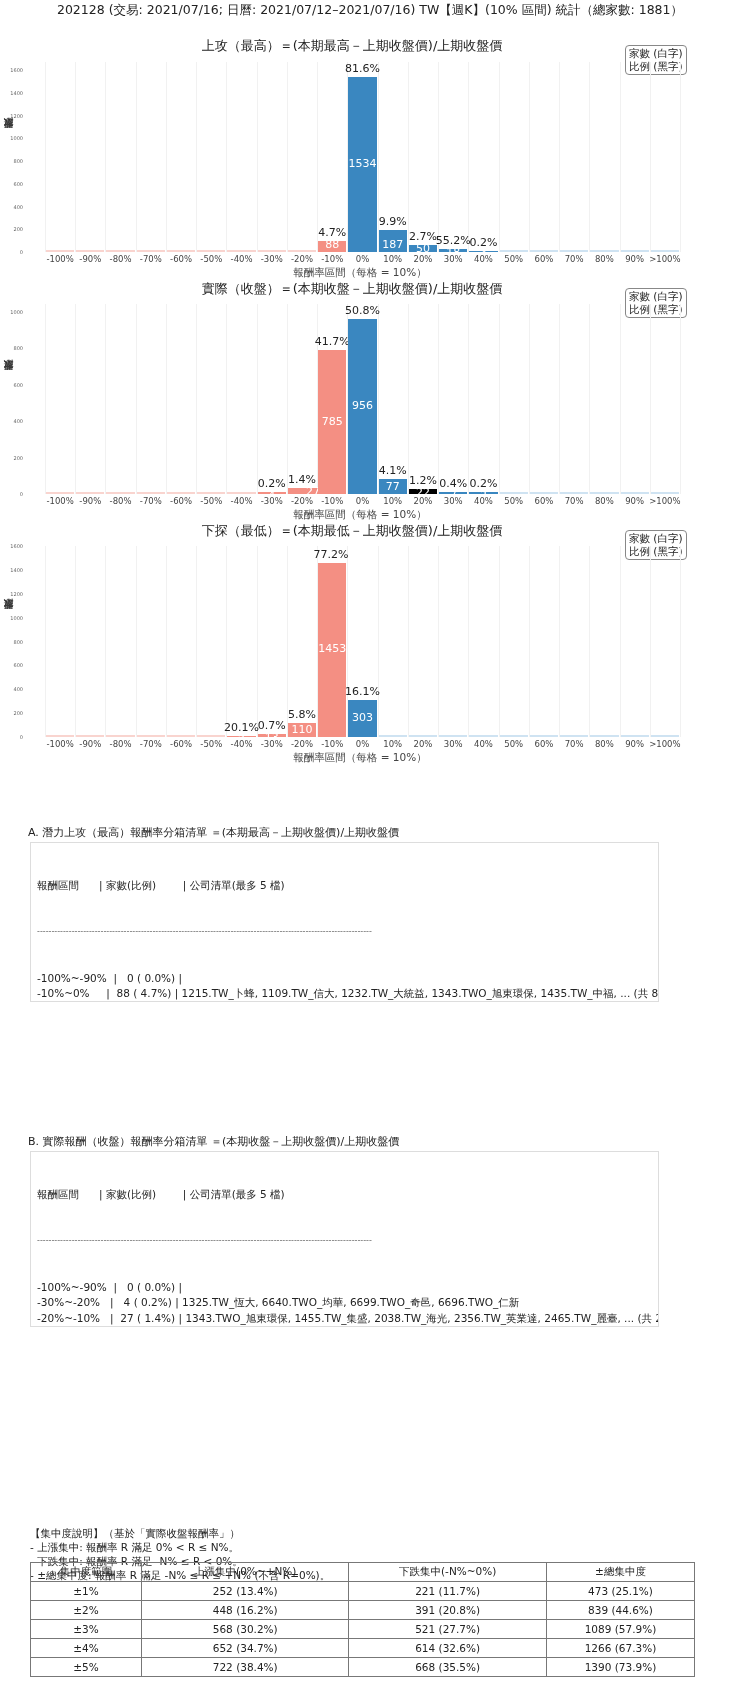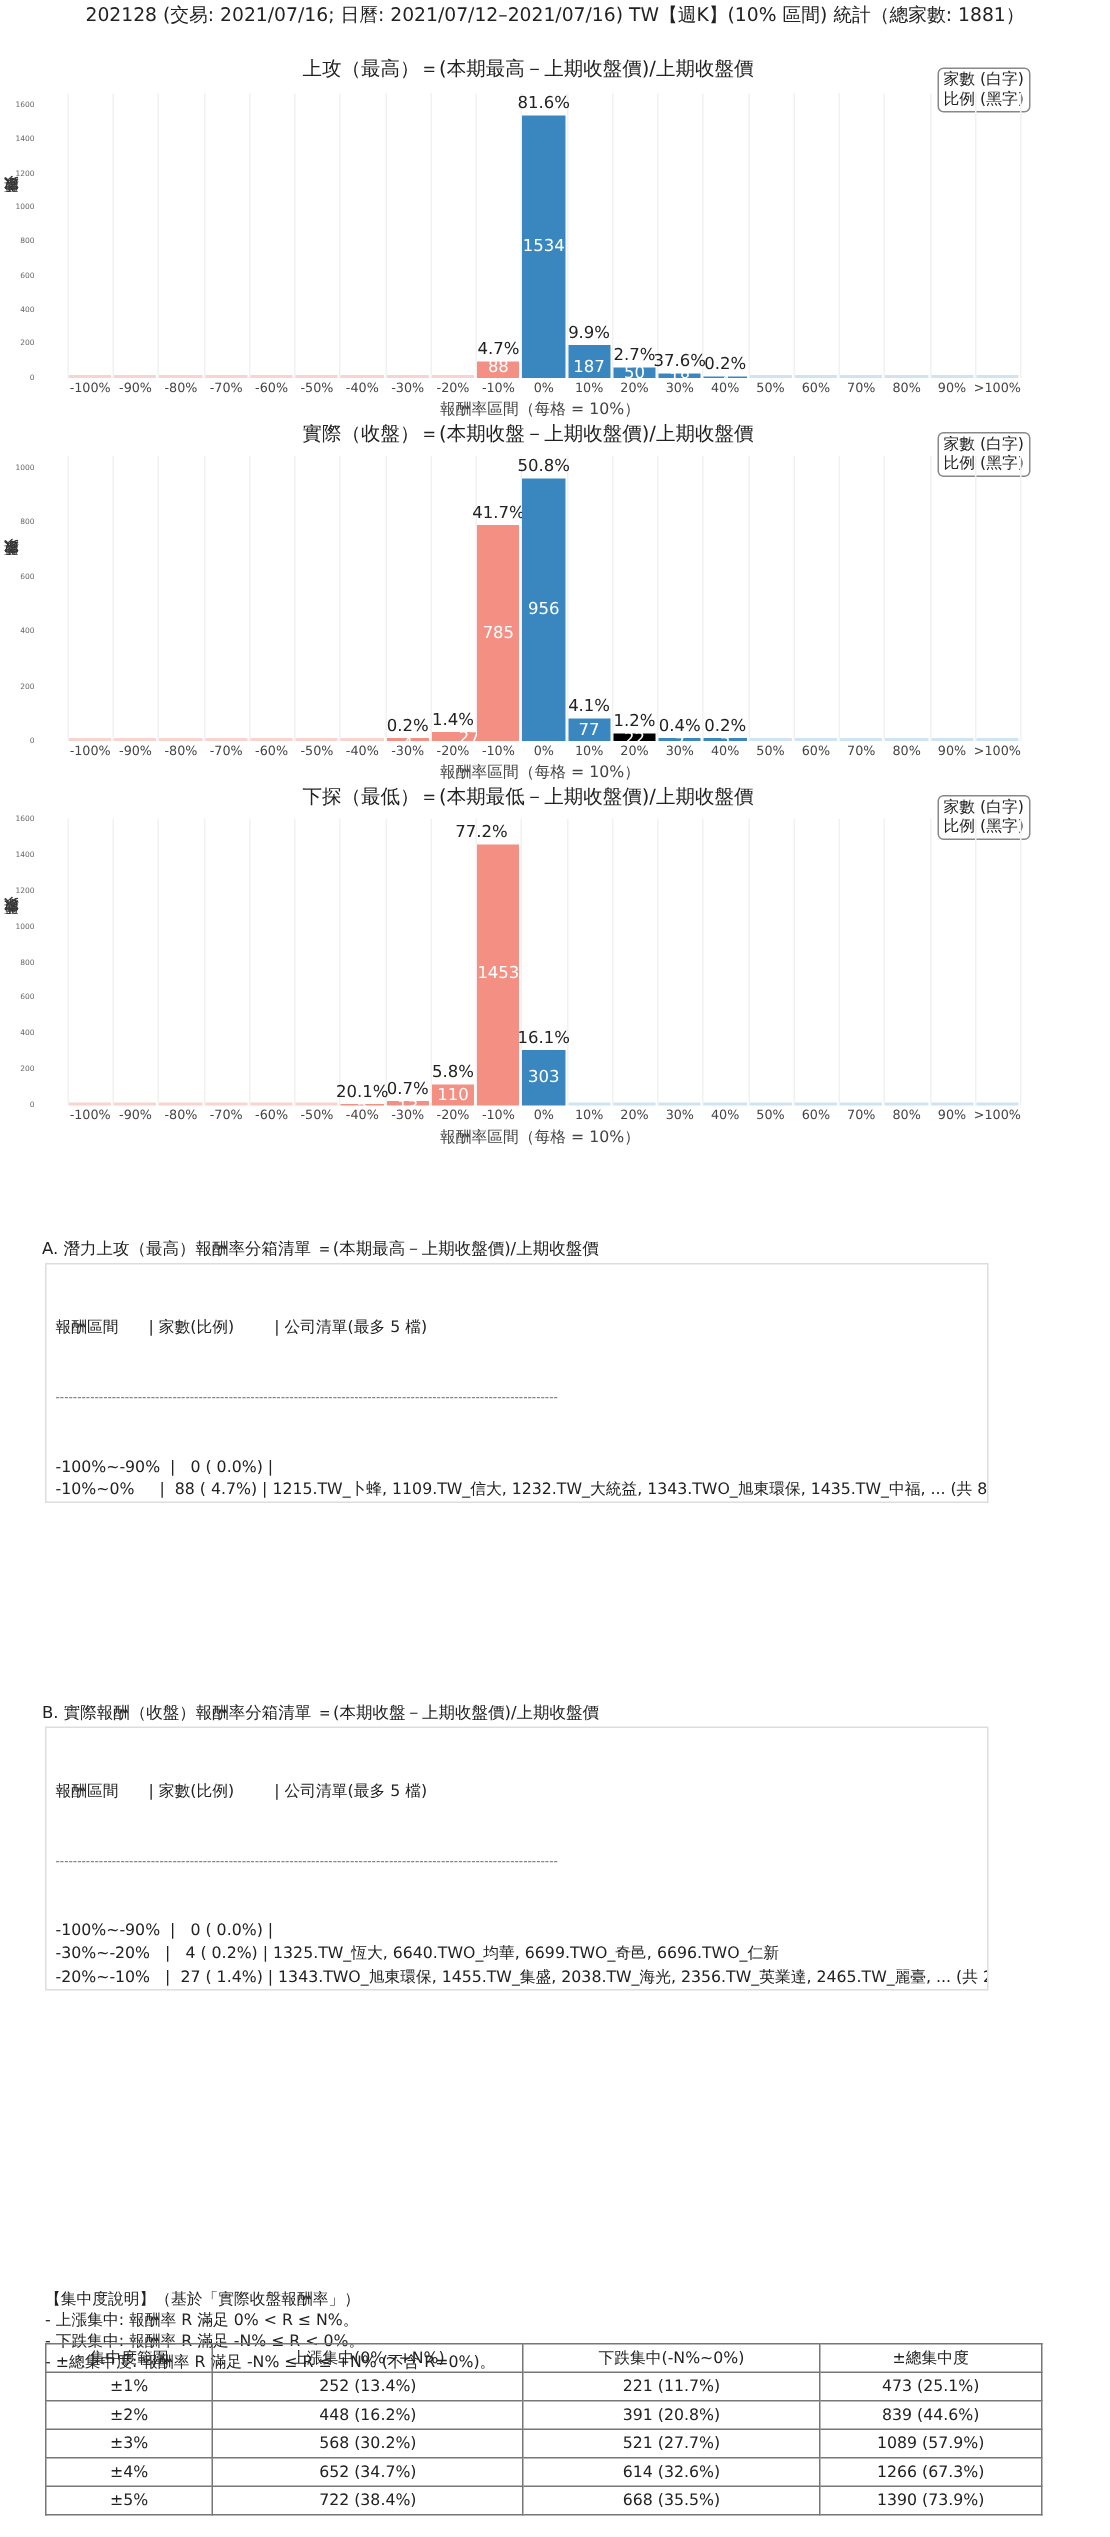--- a/index.html
+++ b/index.html
@@ -101,21 +101,21 @@
     <div class="bar-pct" style="left:367.7380952380952px;top:214.72875px">9.9%</div>
     <div class="xtick" style="left:372.7380952380952px;top:254px">10%</div>
     <div class="bar" style="left:408.85714285714283px;top:245.3125px;width:28.238095238095237px;height:6.6875px;background:#3a87c0">
       <div class="bar-count" style="top:-3px">50</div>
     </div>
     <div class="bar-pct" style="left:397.9761904761904px;top:230.3125px">2.7%</div>
     <div class="xtick" style="left:402.9761904761904px;top:254px">20%</div>
     <div class="bar" style="left:439.0952380952381px;top:248.9525px;width:28.238095238095237px;height:3.0475px;background:#3a87c0">
       <div class="bar-count" style="top:-3px">18</div>
     </div>
-    <div class="bar-pct" style="left:428.21428571428567px;top:233.9525px">37.6%</div>
+    <div class="bar-pct" style="left:428.21428571428567px;top:233.9525px">55.2%</div>
     <div class="xtick" style="left:433.21428571428567px;top:254px">30%</div>
     <div class="bar" style="left:469.3333333333333px;top:250.545px;width:28.238095238095237px;height:1.455px;background:#3a87c0">
       <div class="bar-count" style="top:-3px">4</div>
     </div>
     <div class="bar-pct" style="left:458.4523809523809px;top:235.545px">0.2%</div>
     <div class="xtick" style="left:463.4523809523809px;top:254px">40%</div>
     <div class="bar" style="left:499.57142857142856px;top:250px;width:28.238095238095237px;height:2px;background:#cfe3f2"></div>
     <div class="xtick" style="left:493.69047619047615px;top:254px">50%</div>
     <div class="bar" style="left:529.8095238095239px;top:250px;width:28.238095238095237px;height:2px;background:#cfe3f2"></div>
     <div class="xtick" style="left:523.9285714285714px;top:254px">60%</div>
@@ -293,21 +293,21 @@
     <div class="bar-pct" style="left:246.78571428571422px;top:719.448125px">0.7%</div>
     <div class="xtick" style="left:251.78571428571422px;top:739px">-30%</div>
     <div class="bar" style="left:287.9047619047619px;top:722.86875px;width:28.238095238095237px;height:14.13125px;background:#f48f83">
       <div class="bar-count" style="top:0.13124999999999964px">110</div>
     </div>
     <div class="bar-pct" style="left:277.0238095238095px;top:707.86875px">5.8%</div>
     <div class="xtick" style="left:282.0238095238095px;top:739px">-20%</div>
     <div class="bar" style="left:318.1428571428571px;top:562.548125px;width:28.238095238095237px;height:174.451875px;background:#f48f83">
       <div class="bar-count" style="top:79.7259375px">1453</div>
     </div>
-    <div class="bar-pct" style="left:296px;top:547.548125px">77.2%</div>
+    <div class="bar-pct" style="left:306px;top:547.548125px">77.2%</div>
     <div class="xtick" style="left:312.2619047619047px;top:739px">-10%</div>
     <div class="bar" style="left:348.38095238095235px;top:699.829375px;width:28.238095238095237px;height:37.170625px;background:#3a87c0">
       <div class="bar-count" style="top:11.0853125px">303</div>
     </div>
     <div class="bar-pct" style="left:337.49999999999994px;top:684.829375px">16.1%</div>
     <div class="xtick" style="left:342.49999999999994px;top:739px">0%</div>
     <div class="bar" style="left:378.6190476190476px;top:735px;width:28.238095238095237px;height:2px;background:#cfe3f2"></div>
     <div class="xtick" style="left:372.7380952380952px;top:739px">10%</div>
     <div class="bar" style="left:408.85714285714283px;top:735px;width:28.238095238095237px;height:2px;background:#cfe3f2"></div>
     <div class="xtick" style="left:402.9761904761904px;top:739px">20%</div>

